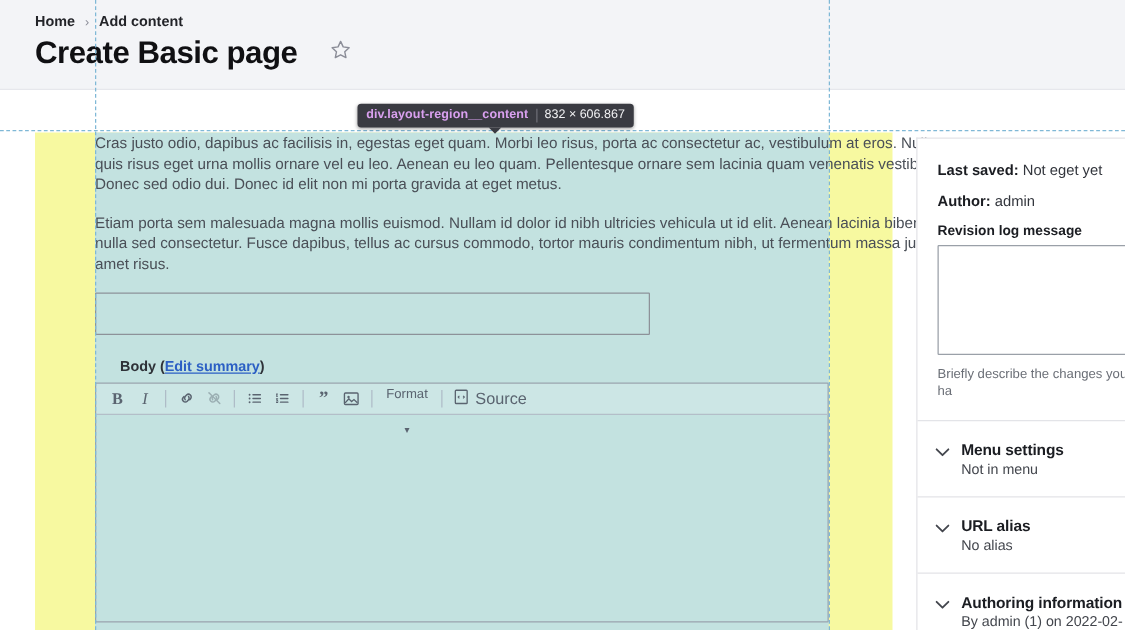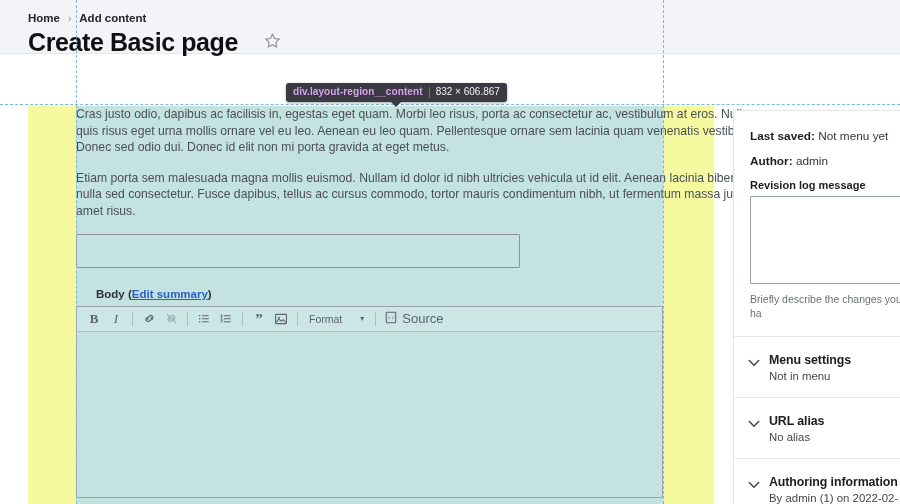--- a/index.html
+++ b/index.html
@@ -6,21 +6,21 @@
   html,body { width:900px; height:504px; overflow:hidden; }
   body {
     font-family:"Liberation Sans", sans-serif;
     background:#ffffff;
     color:#232429;
     position:relative;
   }
 
   
   #page-header {
-    position:absolute; left:0; top:0; width:900px; height:54px;
+    position:absolute; left:0; top:0; width:900px; height:72px;
     background:#f3f4f7;
     border-bottom:1px solid #e6e7ec;
   }
   #breadcrumb {
     position:absolute; left:28px; top:12px;
     font-size:11.5px; font-weight:bold; color:#232429;
     display:flex; align-items:center; gap:8px;
   }
   #breadcrumb .crumb-link { color:#232429; text-decoration:none; }
   #breadcrumb .crumb-sep { color:#8b8d98; font-weight:normal; font-size:10px; }
@@ -135,21 +135,21 @@
     width:22px; height:19px;
     display:flex; align-items:center; justify-content:center;
     color:#5a6470;
     font-size:11px;
   }
   .tb-btn.disabled { opacity:.42; }
   .tb-sep { width:1px; height:14px; background:#aebcc7; margin:0 5px; }
   #format-btn {
     display:flex; align-items:center; gap:18px;
     padding:0 6px; height:19px;
-    font-size:10.5px; color:#5a6470;
+    font-size:10.5px; color:#5a6470;flex-direction:column;
   }
   #source-btn {
     display:flex; align-items:center; gap:5px;
     padding:0 4px; height:19px;
     font-size:13px; color:#5a6470;
   }
   #editor-body { height:165px; }
 
   
   #sidebar {
@@ -292,21 +292,21 @@
 
     <div id="editor-body"></div>
   </div>
 </div>
 
 <div id="sidebar">
 
   <div class="side-meta">
     <div class="meta-line">
       <b>Last saved:</b>
-      <span>Not menu yet</span>
+      <span>Not eget yet</span>
     </div>
     <div class="meta-line">
       <b>Author:</b>
       <span>admin</span>
     </div>
 
     <div class="rev-label">Revision log message</div>
     <textarea id="rev-textarea" style=""></textarea>
     <div class="rev-help">Briefly describe the changes you ha</div>
   </div>

